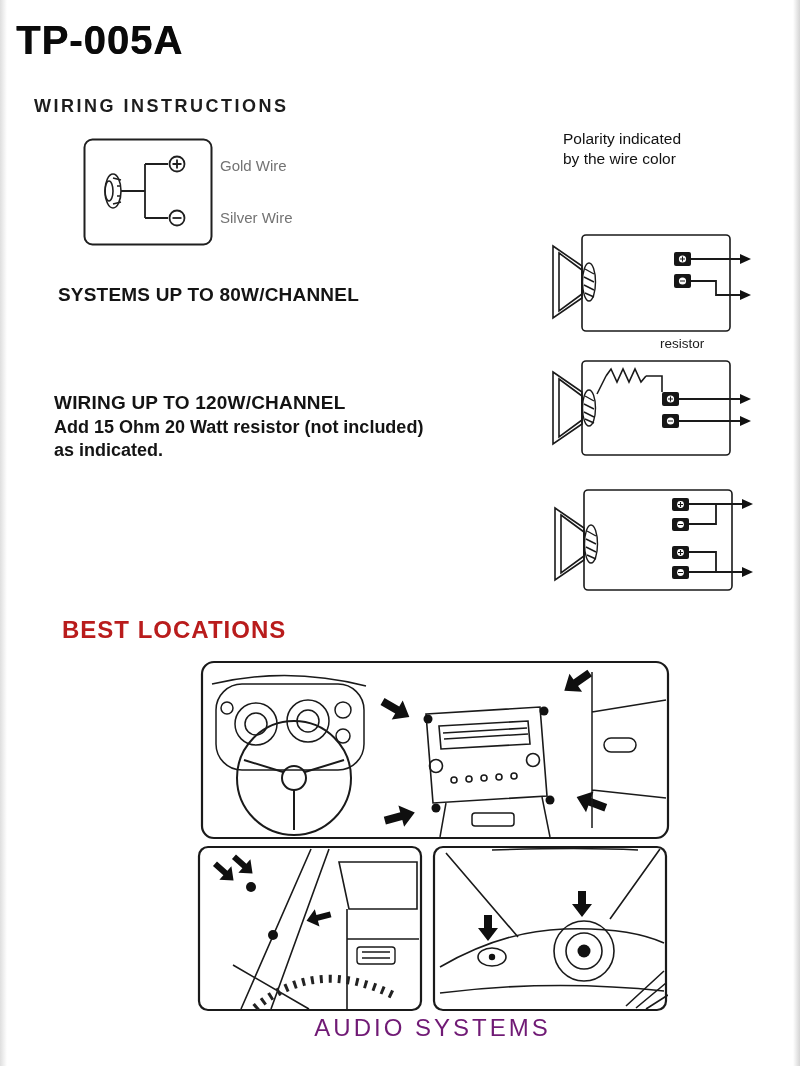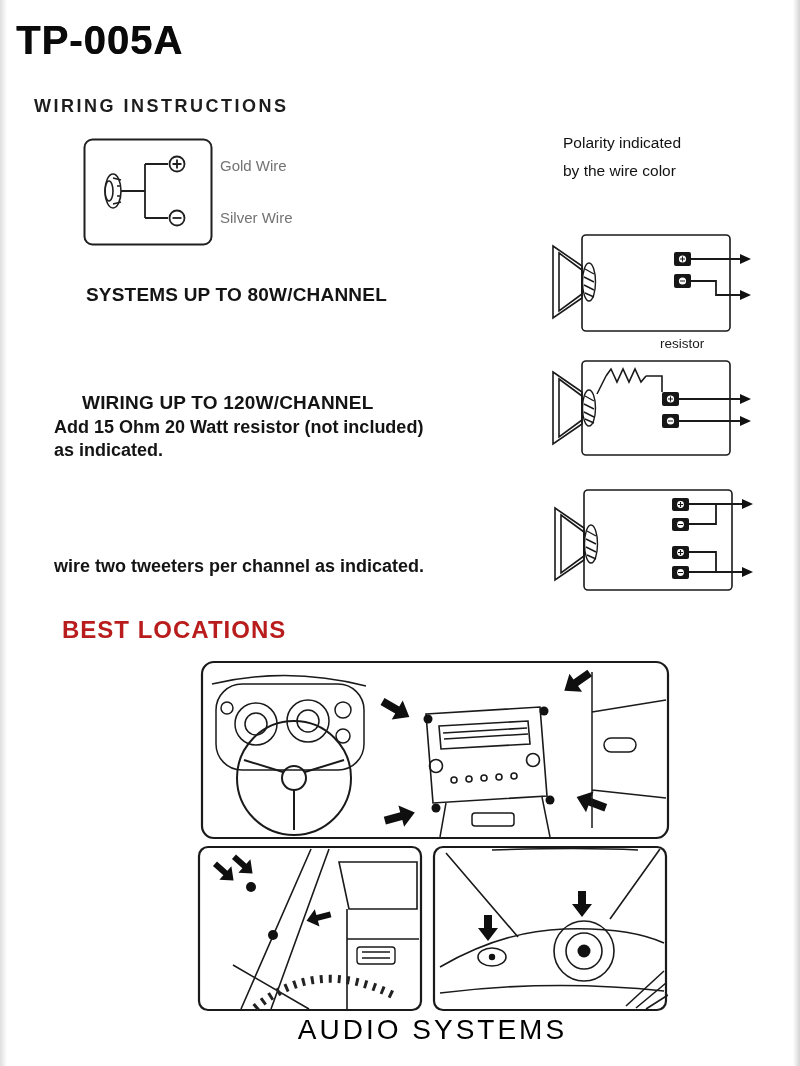--- a/index.html
+++ b/index.html
@@ -7,27 +7,27 @@
   body {
     width:800px; height:1066px; position:relative; overflow:hidden;
     font-family:"Liberation Sans","DejaVu Sans",sans-serif; color:#151515;
   }
   .abs { position:absolute; }
   .scan-edge { position:absolute; top:0; bottom:0; width:7px; pointer-events:none; }
   .scan-edge.left  { left:0;  background:linear-gradient(to right,#c9c9c9,rgba(255,255,255,0)); opacity:.6; }
   .scan-edge.right { right:0; background:linear-gradient(to left,#c2c2c2,rgba(255,255,255,0)); opacity:.7; }
   .title   { font-size:40px; font-weight:bold; letter-spacing:1px; color:#0a0a0a; text-shadow:0.6px 0 0 #0a0a0a; }
   .h-wiring{ font-size:18px; font-weight:bold; letter-spacing:2.5px; color:#1d1d1d; }
-  .sys-title{ font-size:19px; font-weight:bold; letter-spacing:0.2px; color:#141414;margin-left:28px; }
+  .sys-title{ font-size:19px; font-weight:bold; letter-spacing:0.2px; color:#141414; }
   .sys-body { font-size:18px; font-weight:bold; line-height:23px; white-space:pre-line; color:#141414; }
   .small-label{ font-size:15px; color:#737373; }
-  .note    { font-size:15.5px; line-height:28px; white-space:pre-line; color:#111; }
+  .note    { font-size:15.5px; line-height:20px; white-space:pre-line; color:#111; }
   .resistor{ font-size:13.5px; color:#1c1c1c;margin-left:40px; }
   .h-best  { font-size:24px; font-weight:bold; letter-spacing:1px; color:#b91c1c; }
-  .footer  { font-size:28px; letter-spacing:3px; color:#000000; text-align:center; }
+  .footer  { font-size:24px; letter-spacing:3px; color:#701a75; text-align:center; }
   svg { display:block; }
 </style>
 </head>
 <body>
 
 <div class="abs" style="left:0;top:0;width:800px;height:1066px;">
 
   <div class="scan-edge left"></div>
   <div class="scan-edge right"></div>
 
@@ -157,21 +157,20 @@
       <path d="M139 46 H 166 V 26"></path>
       <path d="M139 74 H 166 V 94"></path>
       <path d="M139 94 H 192"></path>
     </g>
     <g fill="#111">
       <polygon points="192,21 203,26 192,31"></polygon>
       <polygon points="192,89 203,94 192,99"></polygon>
     </g>
   </svg>
 
-  <div class="abs sys-body" style="left:54px;top:555px;width:470px;">wire two tweeters per channel as indicated.</div>
 
   <div class="abs h-best" style="left:62px;top:616px;">BEST LOCATIONS</div>
 
   <svg class="abs" style="left:200px;top:660px;" width="470" height="180" viewBox="0 0 470 180">
     <rect x="2" y="2" width="466" height="176" rx="12" fill="none" stroke="#1a1a1a" stroke-width="2.2"></rect>
     <g fill="none" stroke="#1a1a1a" stroke-width="1.5">
       <path d="M12 24 Q 88 6 166 26"></path>
       <rect x="16" y="24" width="148" height="86" rx="26"></rect>
       <circle cx="56" cy="64" r="21"></circle>
         <circle cx="56" cy="64" r="11"></circle>

